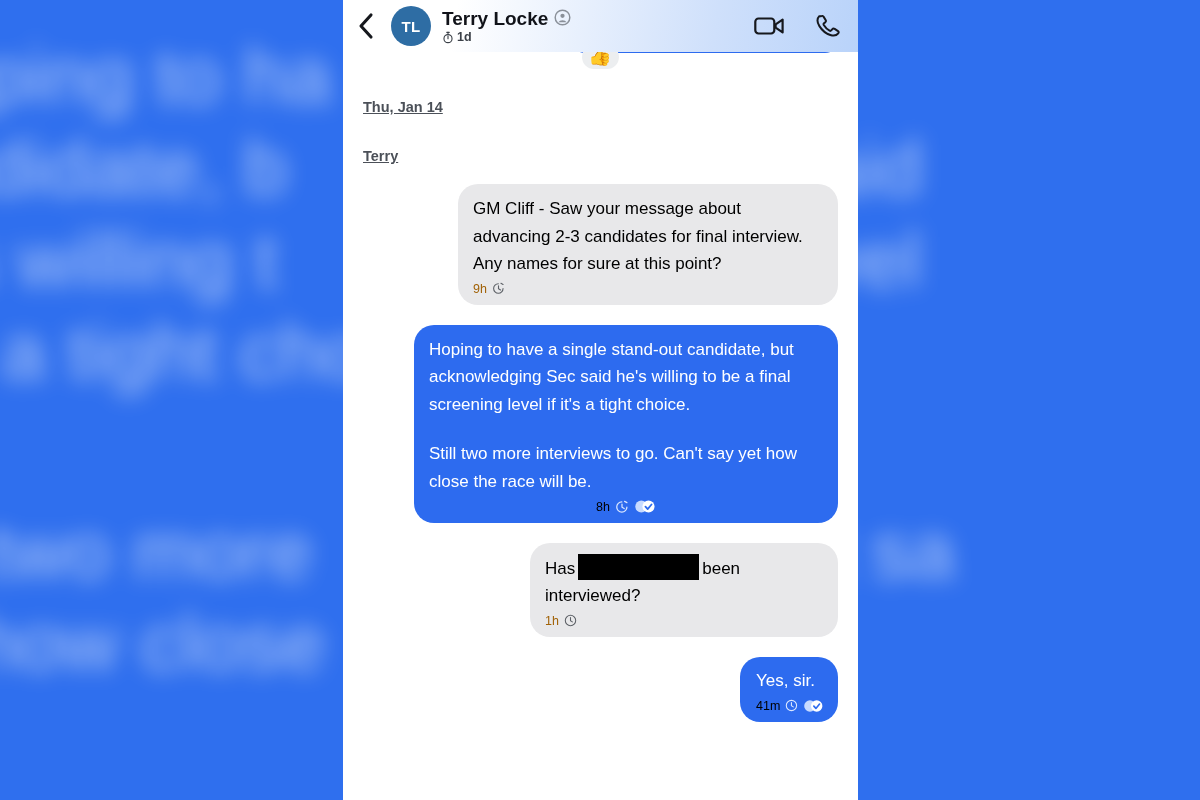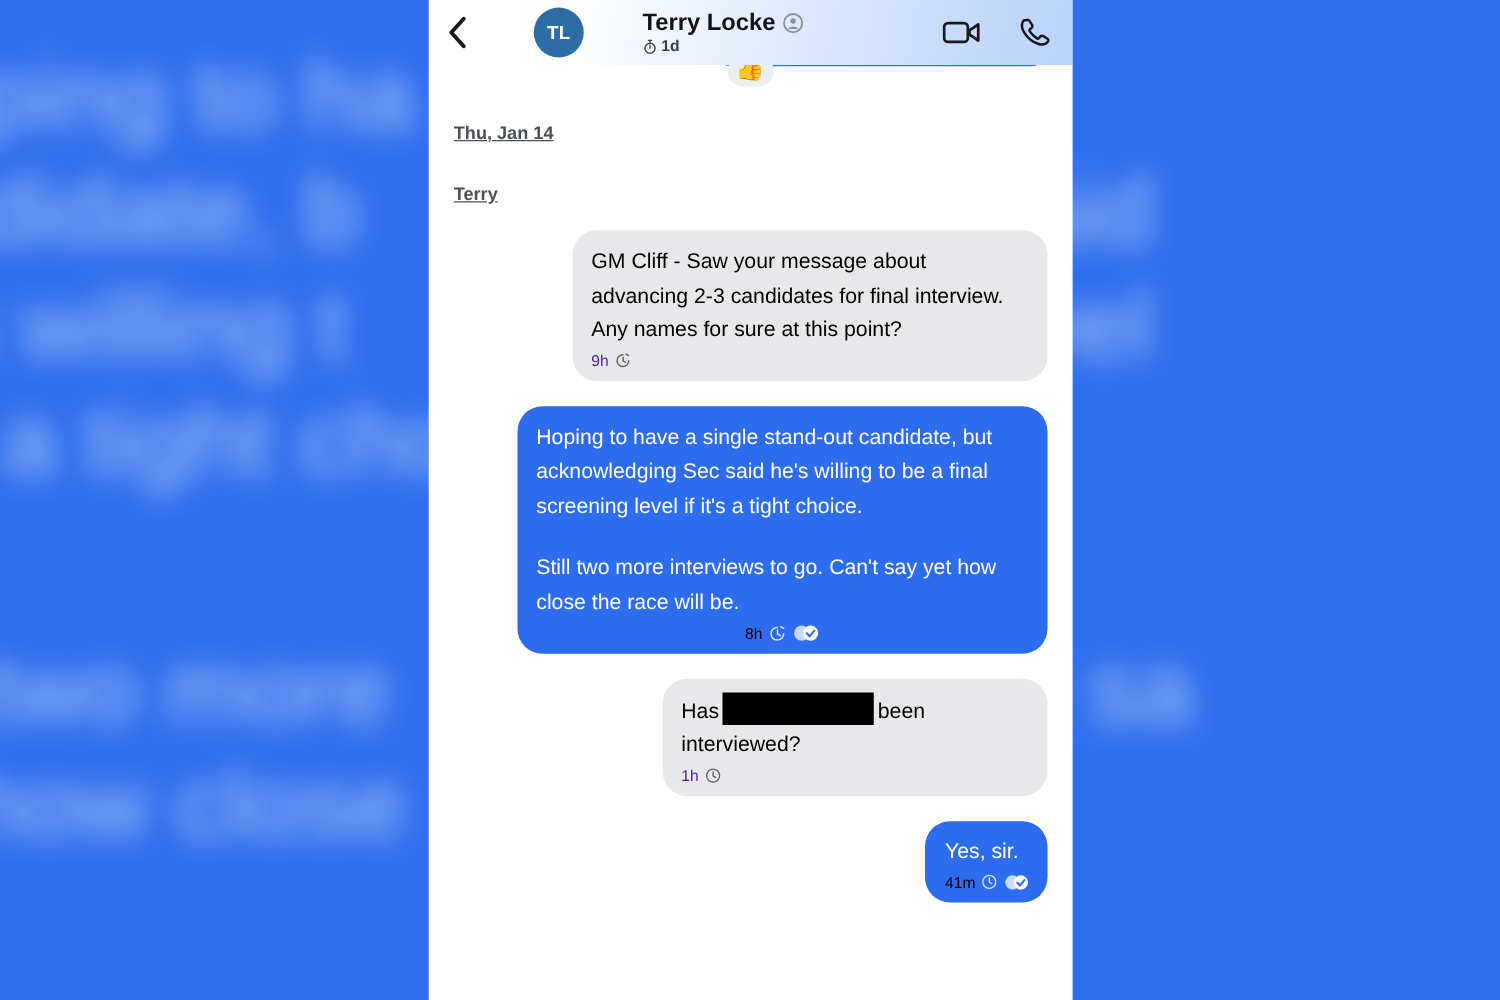--- a/index.html
+++ b/index.html
@@ -44,39 +44,38 @@
 
   
   #chat-header {
     position: relative;
     height: 52px;
     background: linear-gradient(100deg,#ffffff 0%,#ffffff 22%,#cfe0fb 72%,#b9d3fa 100%);
     display: flex;
     align-items: center;
     padding: 0 16px 0 14px;
     z-index: 5;
-    gap: 36px;
   }
   .back-btn {
     width: 26px; height: 30px;
     display: flex; align-items: center; justify-content: flex-start;
     cursor: pointer;
   }
   .avatar {
     width: 40px; height: 40px; border-radius: 50%;
     background: #2e6da4;
     color: #fff;
     font-size: 15px; font-weight: 700;
     display: flex; align-items: center; justify-content: center;
     letter-spacing: .3px;
     margin-left: 8px;
     flex: 0 0 auto;
   }
   .hdr-text { margin-left: 11px; line-height: 1; flex: 1 1 auto; min-width: 0;}
-  .hdr-name-row { display: flex; align-items: center; gap: 6px; }
+  .hdr-name-row { display: flex; align-items: flex-start; gap: 6px; }
   .hdr-name {
     font-size: 19px; font-weight: 700; color: #111319;
     white-space: nowrap;
   }
   .hdr-sub {
     display: flex; align-items: center; gap: 3px;
     margin-top: 3px;
     font-size: 12.5px; color: #3b4048; font-weight: 600;
   }
   .hdr-actions { display: flex; align-items: center; gap: 30px; margin-left: auto; }
@@ -147,21 +146,21 @@
   .bubble.in  { background: #e8e8ea; color: #000; }
   .bubble.out { background: #2d6bef; color: #fff; }
   .bubble p { margin: 0; }
   .bubble p + p { margin-top: 22px; }
 
   .meta {
     display: flex; align-items: center; gap: 5px;
     font-size: 12.5px;
     margin-top: 1px;
   }
-  .bubble.in  .meta { color: #4c1d95; }
+  .bubble.in  .meta { color: #a16207; }
   .bubble.out .meta { color: #000000; justify-content: center; }
 
   .redact {
     display: inline-block;
     background: #000;
     width: 121px;
     height: 26px;
     vertical-align: -6px;
     margin: 0 3px;
   }

